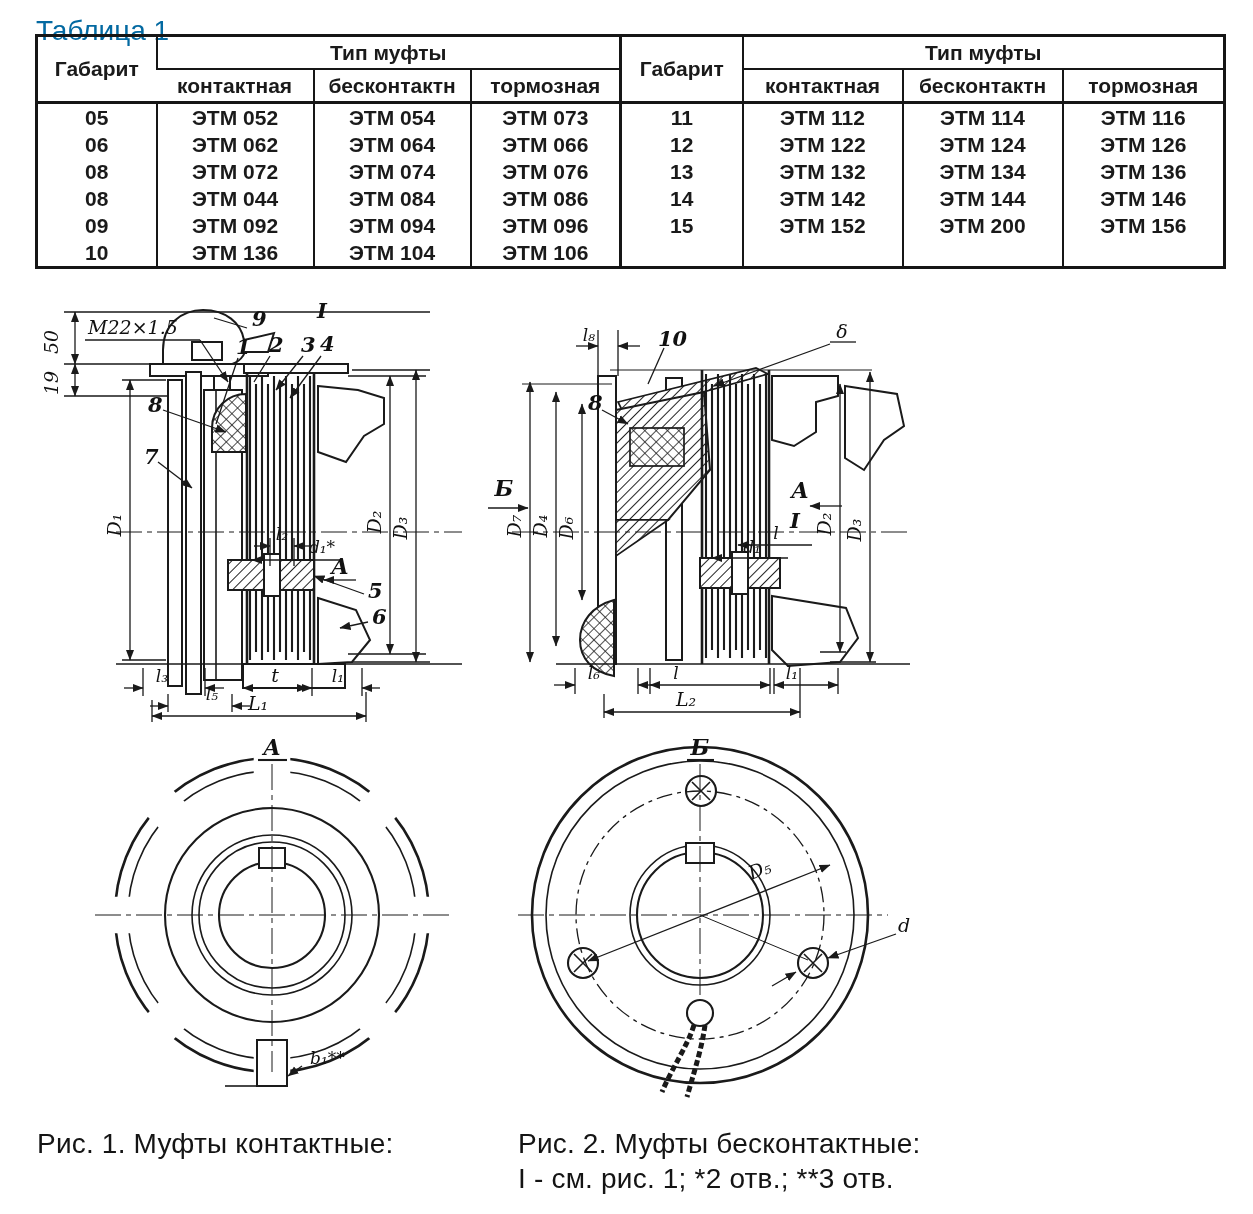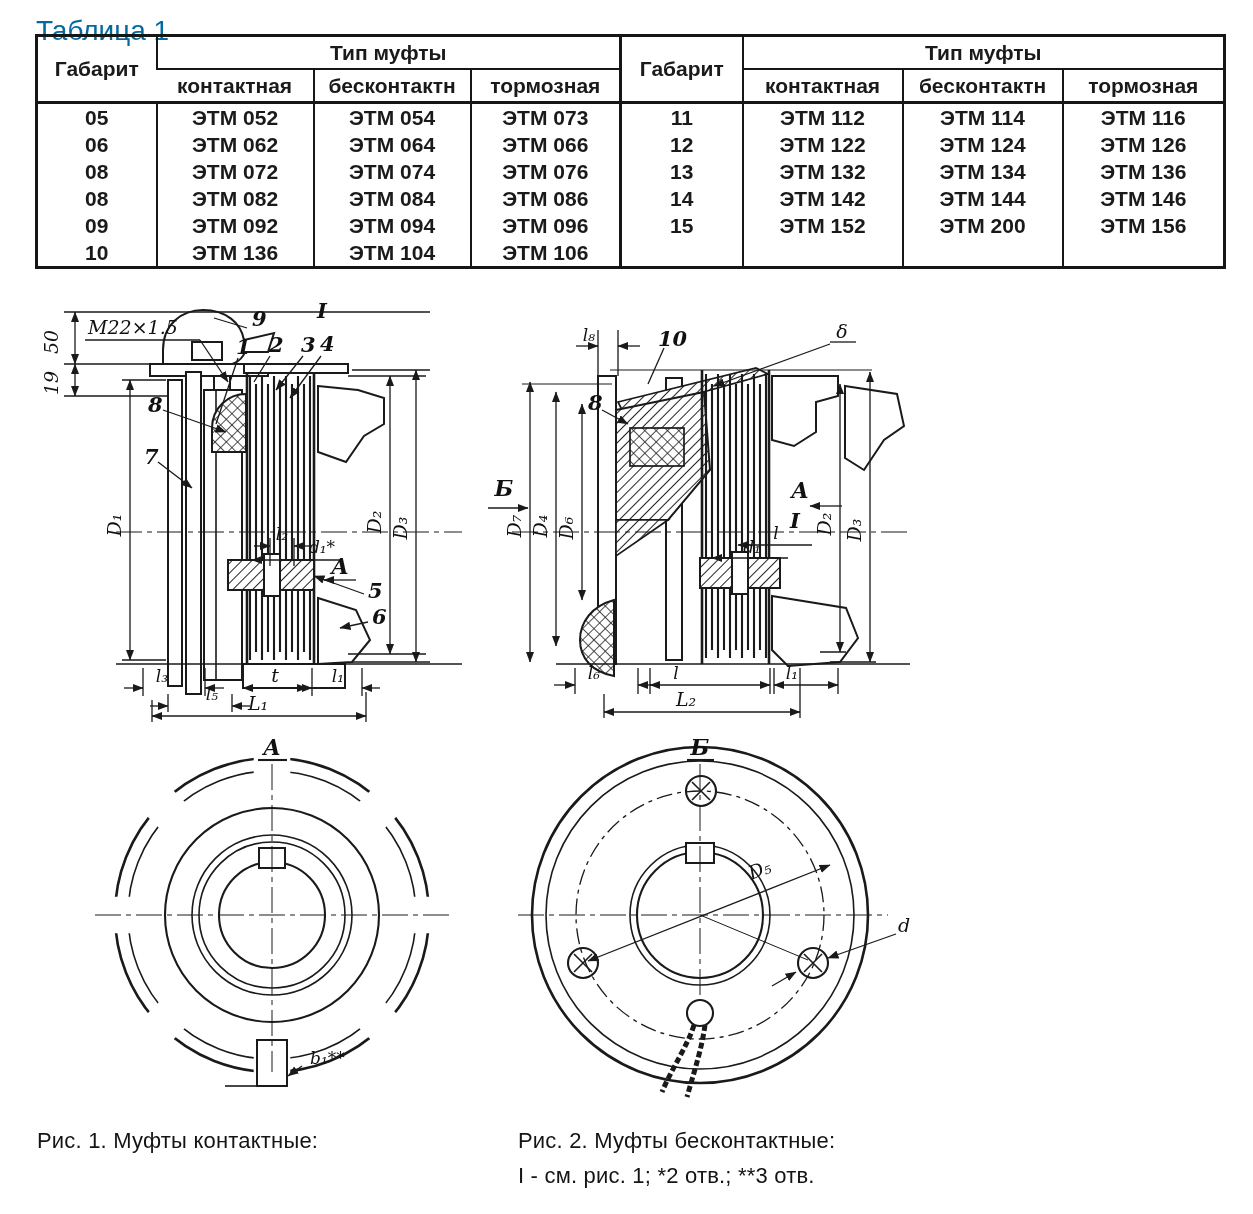--- a/index.html
+++ b/index.html
@@ -16,21 +16,21 @@
     border-left:2px solid #161616;text-align:center;vertical-align:middle;
     font-size:21px;font-weight:600;color:#1a1a1a;padding:0;overflow:hidden;white-space:nowrap;
   }
   th{height:31px}
   tr.subhead th{border-top:2px solid #161616}
   thead{border-bottom:3px solid #161616}
   td{height:27px;border-top:none;border-bottom:none}
   td:first-child,th:first-child{border-left:none}
   .thick-l{border-left:3px solid #161616 !important}
   
-  .cap{font-size:22px;color:#141414;letter-spacing:.2px}
+  .cap{font-size:28px;color:#141414;letter-spacing:.2px}
   
   #draw{left:0;top:292px}
   .s1{stroke:#1a1a1a;stroke-width:1;fill:none}
   .s15{stroke:#1a1a1a;stroke-width:1.6;fill:none}
   .s2{stroke:#1a1a1a;stroke-width:2.1;fill:none}
   .s25{stroke:#1a1a1a;stroke-width:2.6;fill:none}
   .wf{fill:#ffffff;stroke:#1a1a1a;stroke-width:2}
   .dim{stroke:#1a1a1a;stroke-width:1.3;fill:none}
   .ldr{stroke:#1a1a1a;stroke-width:1.3;fill:none}
   .cl{stroke:#1a1a1a;stroke-width:1;stroke-dasharray:26 5 5 5;fill:none}
@@ -99,21 +99,21 @@
           <td>ЭТМ 072</td>
           <td>ЭТМ 074</td>
           <td>ЭТМ 076</td>
       <td class="thick-l">13</td>
           <td>ЭТМ 132</td>
           <td>ЭТМ 134</td>
           <td>ЭТМ 136</td>
     </tr>
     <tr>
       <td>08</td>
-          <td>ЭТМ 082</td>
+          <td>ЭТМ 044</td>
           <td>ЭТМ 084</td>
           <td>ЭТМ 086</td>
       <td class="thick-l">14</td>
           <td>ЭТМ 142</td>
           <td>ЭТМ 144</td>
           <td>ЭТМ 146</td>
     </tr>
     <tr>
       <td>09</td>
           <td>ЭТМ 092</td>

